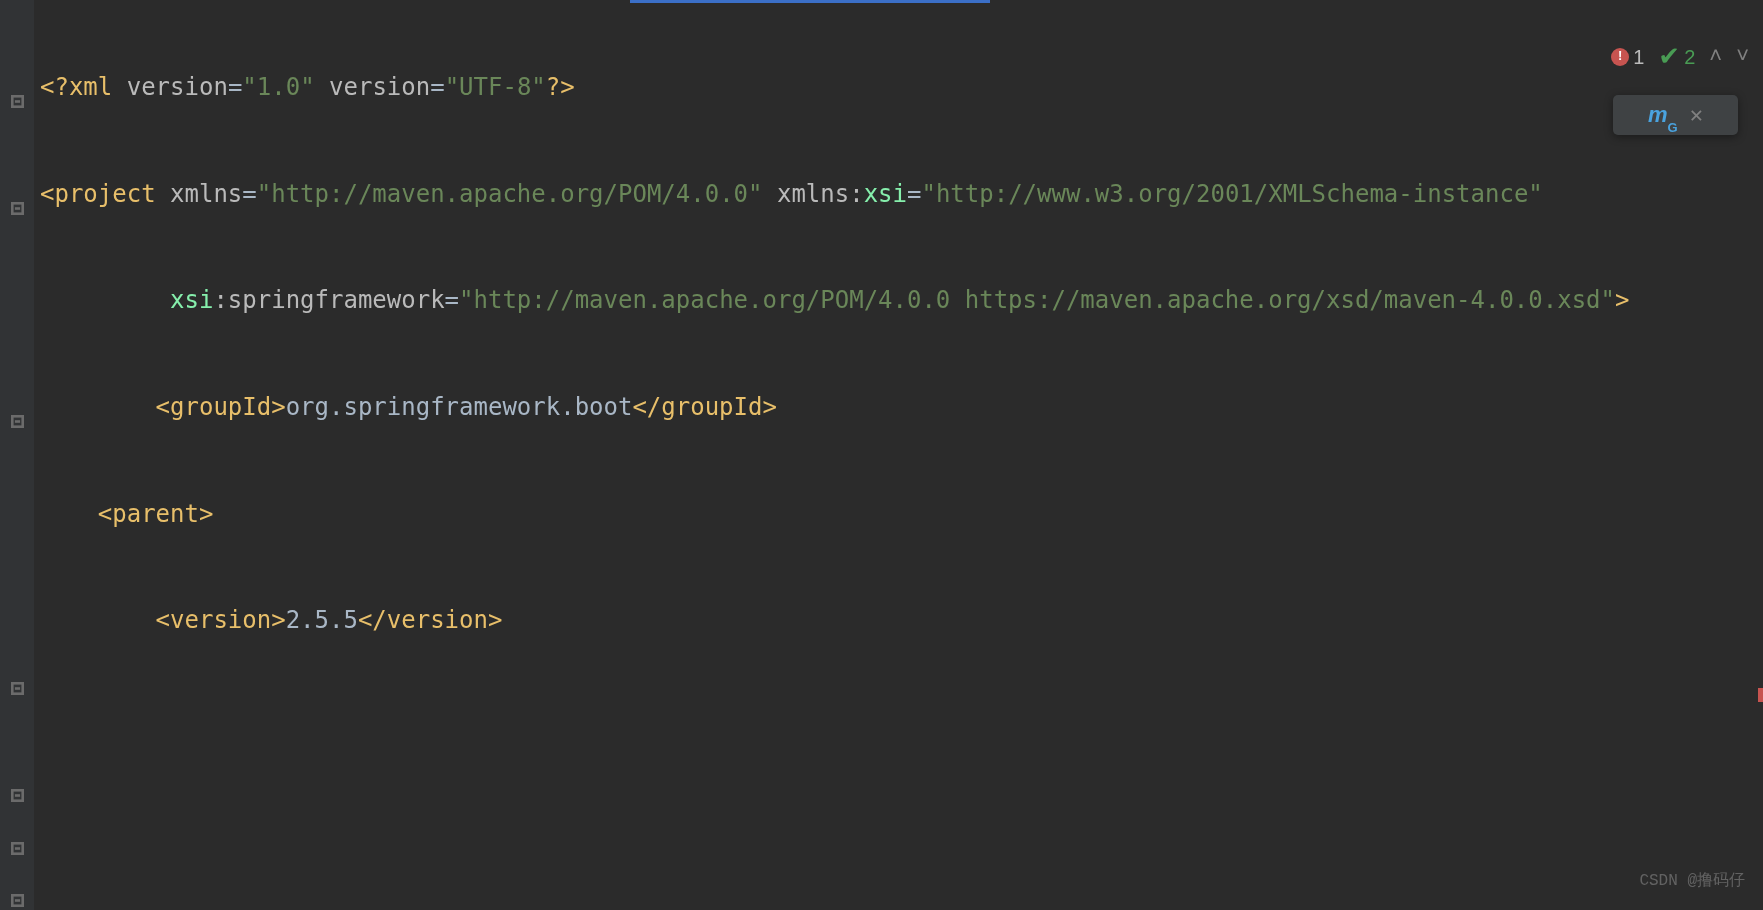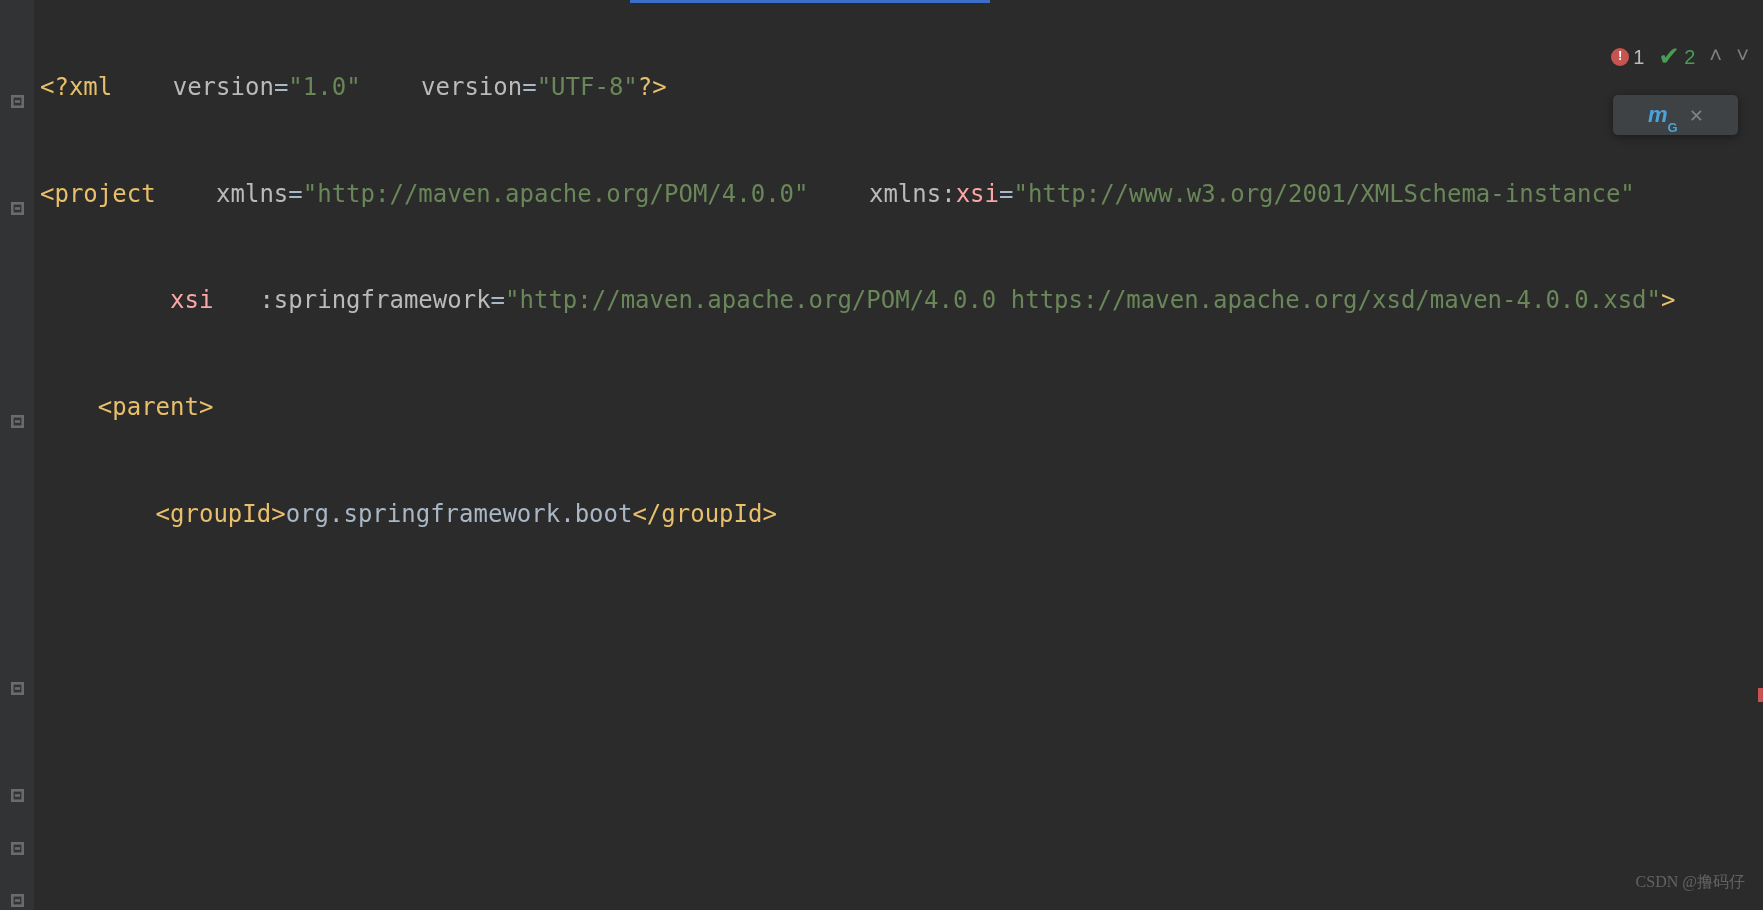--- a/index.html
+++ b/index.html
@@ -7,40 +7,40 @@
   body { font-family:Consolas,"DejaVu Sans Mono","Courier New",monospace; font-size:24px; line-height:2.22; color:#a9b7c6; position:relative; }
 
   .gutter { position:absolute; left:0; top:0; width:34px; height:100%; background:#313335; }
   .gutter .fold { position:absolute; left:50%; transform:translateX(-50%); width:16px; height:16px; display:flex; align-items:center; justify-content:center; color:#6b6b6b; font-size:16px; }
   .gutter .fold svg { width:13px; height:13px; stroke:#6b6b6b; fill:none; stroke-width:2; }
 
   .code { position:absolute; left:40px; top:8px; right:0; white-space:pre; }
   .line { display:block; height:53.3px; }
 
   .tag { color:#E8BF6A; }
-  .attr-name { color:#BABABA;margin-left:46px; }
+  .attr-name { color:#BABABA; }
   .attr-val { color:#6A8759; }
   .text { color:#A9B7C6; }
-  .ns { color:#fca5a5;margin-top:24px; }
+  .ns { color:#86efac;margin-top:24px; }
 
   .topbar-blue { position:absolute; top:0; left:630px; width:360px; height:3px; background:#3b6fc7; }
 
   .insp { position:absolute; top:28px; right:14px; display:flex; align-items:center; gap:14px; font-family:Arial,sans-serif; font-size:20px; color:#bbbbbb; }
   .insp .err { display:flex; align-items:center; gap:4px; }
   .insp .err .dot { width:18px; height:18px; border-radius:50%; background:#c75450; display:flex; align-items:center; justify-content:center; color:#fff; font-weight:bold; font-size:13px; }
   .insp .warn { display:flex; align-items:center; gap:4px; color:#499C54; }
   .insp .warn .tick { color:#499C54; font-size:26px; }
   .insp .chev { color:#808080; font-size:22px; }
 
   .overlay { position:absolute; top:95px; right:25px; width:125px; height:40px; background:#3f4244; border-radius:5px; display:flex; align-items:center; justify-content:center; gap:22px; box-shadow:0 2px 8px rgba(0,0,0,0.4); }
   .overlay .m { font-family:Arial,sans-serif; font-style:italic; font-weight:bold; color:#4aa3df; font-size:22px; position:relative; }
   .overlay .m sub { font-size:13px; font-style:normal; position:absolute; bottom:-3px; right:-10px; color:#4aa3df; }
   .overlay .close { color:#808080; font-size:22px; }
 
-  .watermark { position:absolute; bottom:10px; right:18px; font-family:Liberation Serif, serif; font-size:16px; color:rgba(200,200,200,0.35); }
+  .watermark { position:absolute; bottom:10px; right:18px; font-family:Liberation Mono, monospace; font-size:16px; color:rgba(200,200,200,0.35); }
 
   .red-bar { position:absolute; right:0; top:688px; width:5px; height:14px; background:#c75450; }
 </style>
 </head>
 <body>
 
 <div class="topbar-blue"></div>
 
 <div class="gutter">
   <div class="fold" style="top:93px">
@@ -84,22 +84,23 @@
         <rect x="1" y="1" width="8" height="8"></rect>
         <line x1="3" y1="5" x2="7" y2="5"></line>
       </svg>
     </div>
 </div>
 
 <div class="code">
 <span class="line"><span class="tag">&lt;?</span><span class="tag">xml</span><span> </span><span class="attr-name">version</span><span class="text">=</span><span class="attr-val">"1.0"</span><span> </span><span class="attr-name">version</span><span class="text">=</span><span class="attr-val">"UTF-8"</span><span class="tag">?&gt;</span></span>
 <span class="line"><span class="tag">&lt;</span><span class="tag">project</span><span> </span><span class="attr-name">xmlns</span><span class="text">=</span><span class="attr-val">"http://maven.apache.org/POM/4.0.0"</span><span> </span><span class="attr-name">xmlns:</span><span class="ns">xsi</span><span class="text">=</span><span class="attr-val">"http://www.w3.org/2001/XMLSchema-instance"</span></span>
 <span class="line">         <span class="ns">xsi</span><span class="attr-name">:springframework</span><span class="text">=</span><span class="attr-val">"http://maven.apache.org/POM/4.0.0 https://maven.apache.org/xsd/maven-4.0.0.xsd"</span><span class="tag">&gt;</span></span>
+<span class="line">        <span class="tag">&lt;groupId&gt;</span><span class="text">org.springframework.boot</span><span class="tag">&lt;/groupId&gt;</span></span>
 <span class="line">    <span class="tag">&lt;parent&gt;</span></span>
-<span class="line">        <span class="tag">&lt;groupId&gt;</span><span class="text">org.springframework.boot</span><span class="tag">&lt;/groupId&gt;</span></span>
+<span class="line">        <span class="tag">&lt;version&gt;</span><span class="text">2.5.5</span><span class="tag">&lt;/version&gt;</span></span>
 
 
 
 
 
 
 
 
 
 

